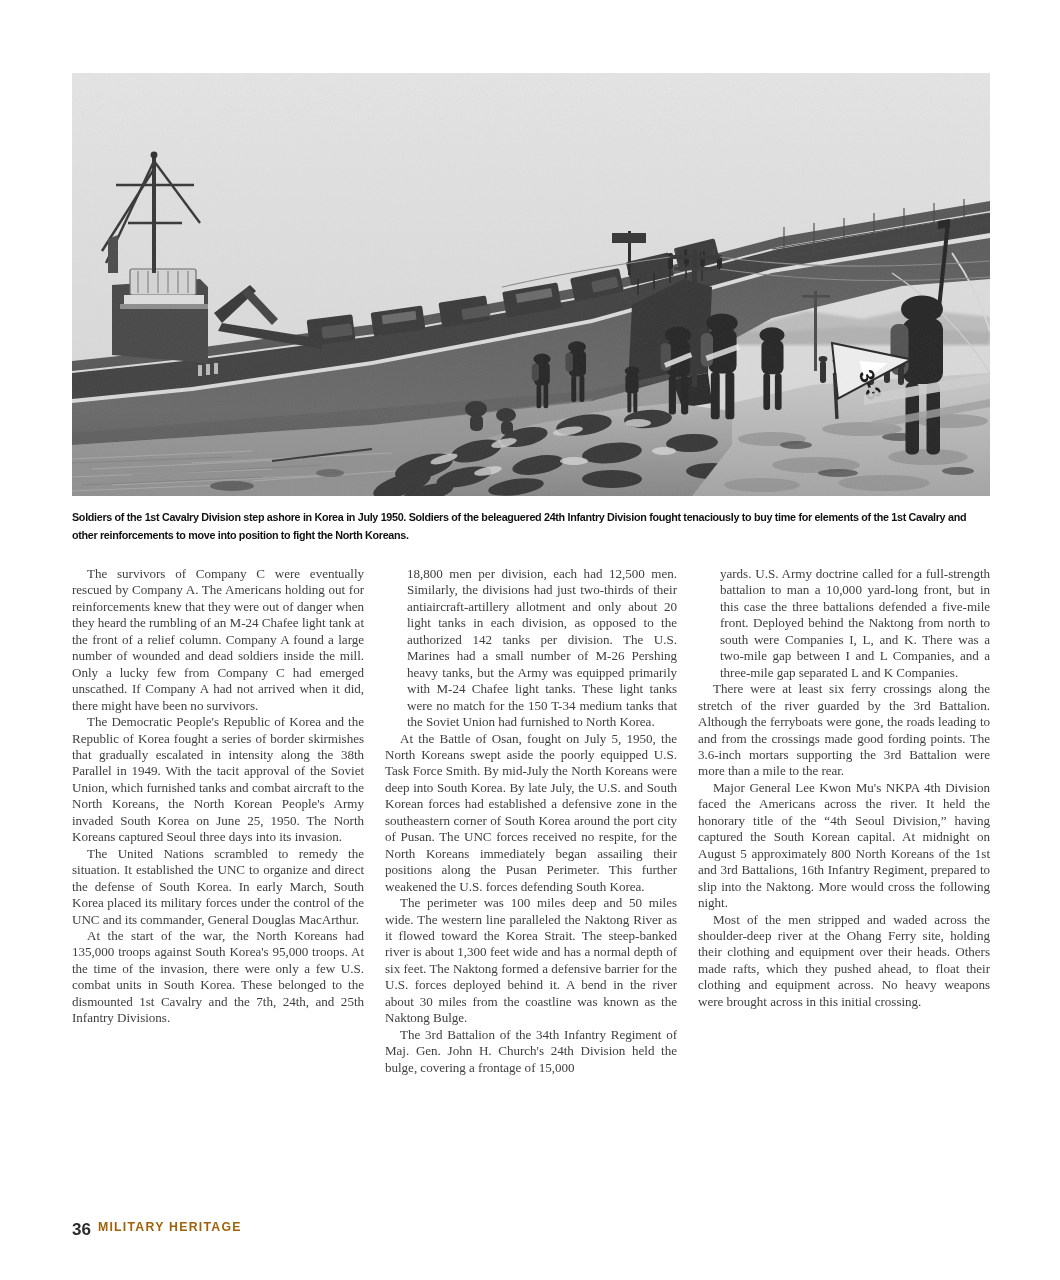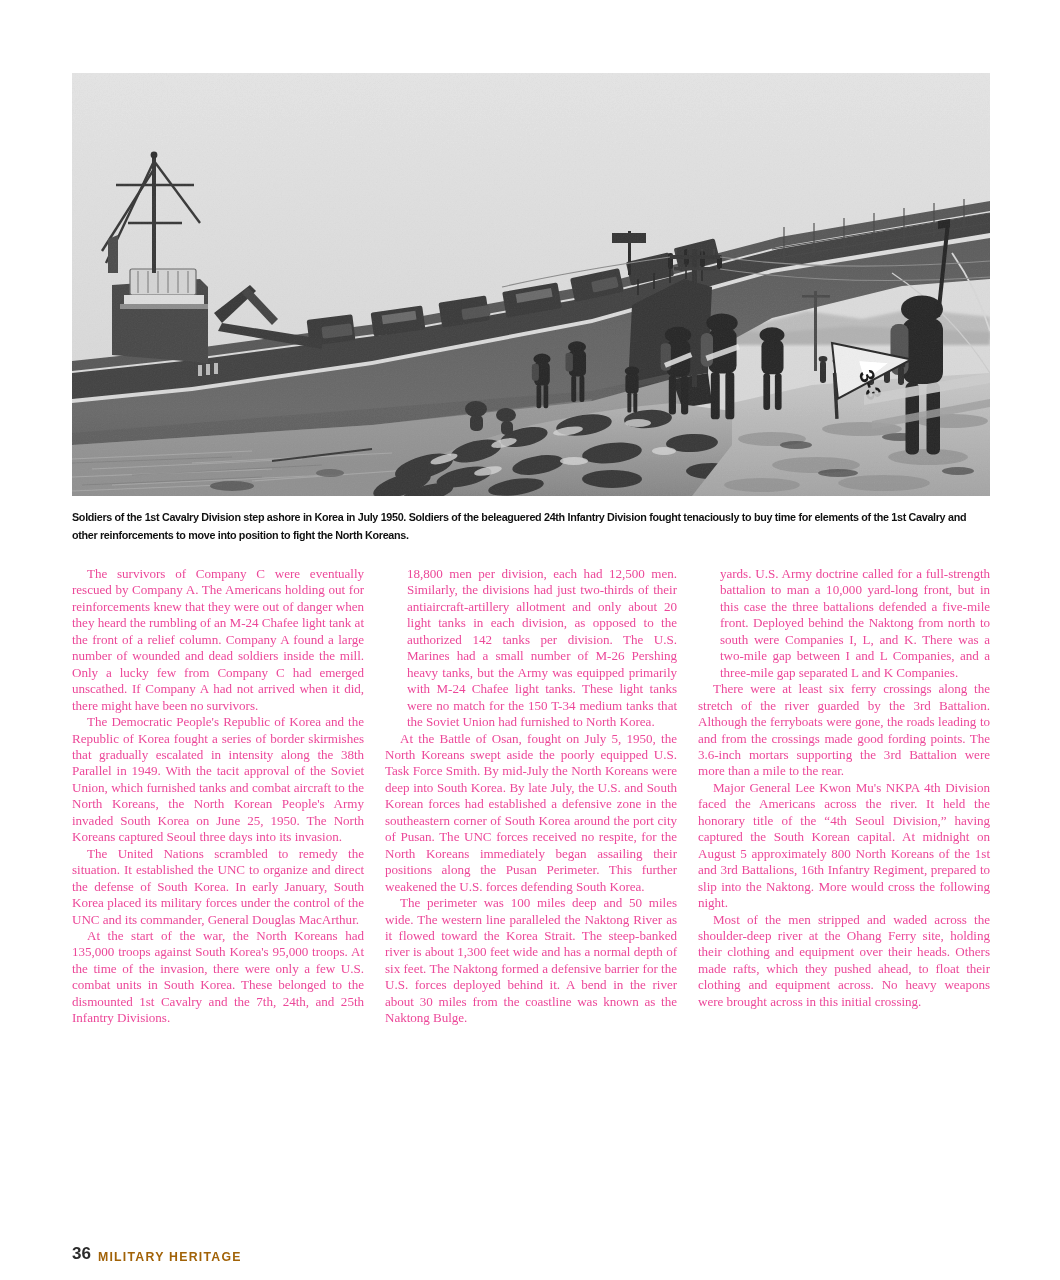--- a/index.html
+++ b/index.html
@@ -65,44 +65,43 @@
     height: 630px;
     display: flex;
     gap: 21px;
   }
   .col {
     width: 292px;
     font-family: "Liberation Serif", serif;
     font-size: 13.1px;
     line-height: 16.45px;
     text-align: justify;
-    color: #ec4899;
+    color: #404040;
     letter-spacing: -0.04px;
   }
   .col p {
     margin: 0;
     text-indent: 15px;
     hyphens: auto;
     -webkit-hyphens: auto;
   }
   .col p.cont {
     text-indent: 0;
     margin-left: 22px;
   }
 
   
   .footer {
     position: absolute;
     left: 72px;
     top: 1220px;
     display: flex;
-    align-items: flex-end;
+    align-items: flex-start;
     gap: 7px;
     font-family: "Liberation Sans", sans-serif;
-    margin-top: 24px;
   }
   .folio {
     font-size: 17px;
     font-weight: bold;
     color: #2b2b2b;
     letter-spacing: 0px;
   }
   .pubname {
     font-size: 12.3px;
     font-weight: bold;
@@ -455,28 +454,29 @@
     </div>
   </figure>
 
   <div class="caption">Soldiers of the 1st Cavalry Division step ashore in Korea in July 1950. Soldiers of the beleaguered 24th Infantry Division fought tenaciously to buy time for elements of the 1st Cavalry and other reinforcements to move into position to fight the North Koreans.</div>
 
   <div class="columns">
 
     <div class="col">
       <p>The survivors of Company C were eventually rescued by Company A. The Americans holding out for reinforcements knew that they were out of danger when they heard the rumbling of an M-24 Chafee light tank at the front of a relief column. Company A found a large number of wounded and dead soldiers inside the mill. Only a lucky few from Company C had emerged unscathed. If Company A had not arrived when it did, there might have been no survivors.</p>
       <p>The Democratic People's Republic of Korea and the Republic of Korea fought a series of border skirmishes that gradually escalated in intensity along the 38th Parallel in 1949. With the tacit approval of the Soviet Union, which furnished tanks and combat aircraft to the North Koreans, the North Korean People's Army invaded South Korea on June 25, 1950. The North Koreans captured Seoul three days into its invasion.</p>
-      <p>The United Nations scrambled to remedy the situation. It established the UNC to organize and direct the defense of South Korea. In early January, South Korea placed its military forces under the control of the UNC and its commander, General Douglas MacArthur.</p>
+      <p>The United Nations scrambled to remedy the situation. It established the UNC to organize and direct the defense of South Korea. In early March, South Korea placed its military forces under the control of the UNC and its commander, General Douglas MacArthur.</p>
       <p>At the start of the war, the North Koreans had 135,000 troops against South Korea's 95,000 troops. At the time of the invasion, there were only a few U.S. combat units in South Korea. These belonged to the dismounted 1st Cavalry and the 7th, 24th, and 25th Infantry Divisions.</p>
     </div>
 
     <div class="col">
       <p class="cont">18,800 men per division, each had 12,500 men. Similarly, the divisions had just two-thirds of their antiaircraft-artillery allotment and only about 20 light tanks in each division, as opposed to the authorized 142 tanks per division. The U.S. Marines had a small number of M-26 Pershing heavy tanks, but the Army was equipped primarily with M-24 Chafee light tanks. These light tanks were no match for the 150 T-34 medium tanks that the Soviet Union had furnished to North Korea.</p>
       <p>At the Battle of Osan, fought on July 5, 1950, the North Koreans swept aside the poorly equipped U.S. Task Force Smith. By mid-July the North Koreans were deep into South Korea. By late July, the U.S. and South Korean forces had established a defensive zone in the southeastern corner of South Korea around the port city of Pusan. The UNC forces received no respite, for the North Koreans immediately began assailing their positions along the Pusan Perimeter. This further weakened the U.S. forces defending South Korea.</p>
       <p>The perimeter was 100 miles deep and 50 miles wide. The western line paralleled the Naktong River as it flowed toward the Korea Strait. The steep-banked river is about 1,300 feet wide and has a normal depth of six feet. The Naktong formed a defensive barrier for the U.S. forces deployed behind it. A bend in the river about 30 miles from the coastline was known as the Naktong Bulge.</p>
+      <p>The 3rd Battalion of the 34th Infantry Regiment of Maj. Gen. John H. Church's 24th Division held the bulge, covering a frontage of 15,000</p>
     </div>
 
     <div class="col">
       <p class="cont">yards. U.S. Army doctrine called for a full-strength battalion to man a 10,000 yard-long front, but in this case the three battalions defended a five-mile front. Deployed behind the Naktong from north to south were Companies I, L, and K. There was a two-mile gap between I and L Companies, and a three-mile gap separated L and K Companies.</p>
       <p>There were at least six ferry crossings along the stretch of the river guarded by the 3rd Battalion. Although the ferryboats were gone, the roads leading to and from the crossings made good fording points. The 3.6-inch mortars supporting the 3rd Battalion were more than a mile to the rear.</p>
       <p>Major General Lee Kwon Mu's NKPA 4th Division faced the Americans across the river. It held the honorary title of the “4th Seoul Division,” having captured the South Korean capital. At midnight on August 5 approximately 800 North Koreans of the 1st and 3rd Battalions, 16th Infantry Regiment, prepared to slip into the Naktong. More would cross the following night.</p>
       <p>Most of the men stripped and waded across the shoulder-deep river at the Ohang Ferry site, holding their clothing and equipment over their heads. Others made rafts, which they pushed ahead, to float their clothing and equipment across. No heavy weapons were brought across in this initial crossing.</p>
     </div>
 
   </div>

